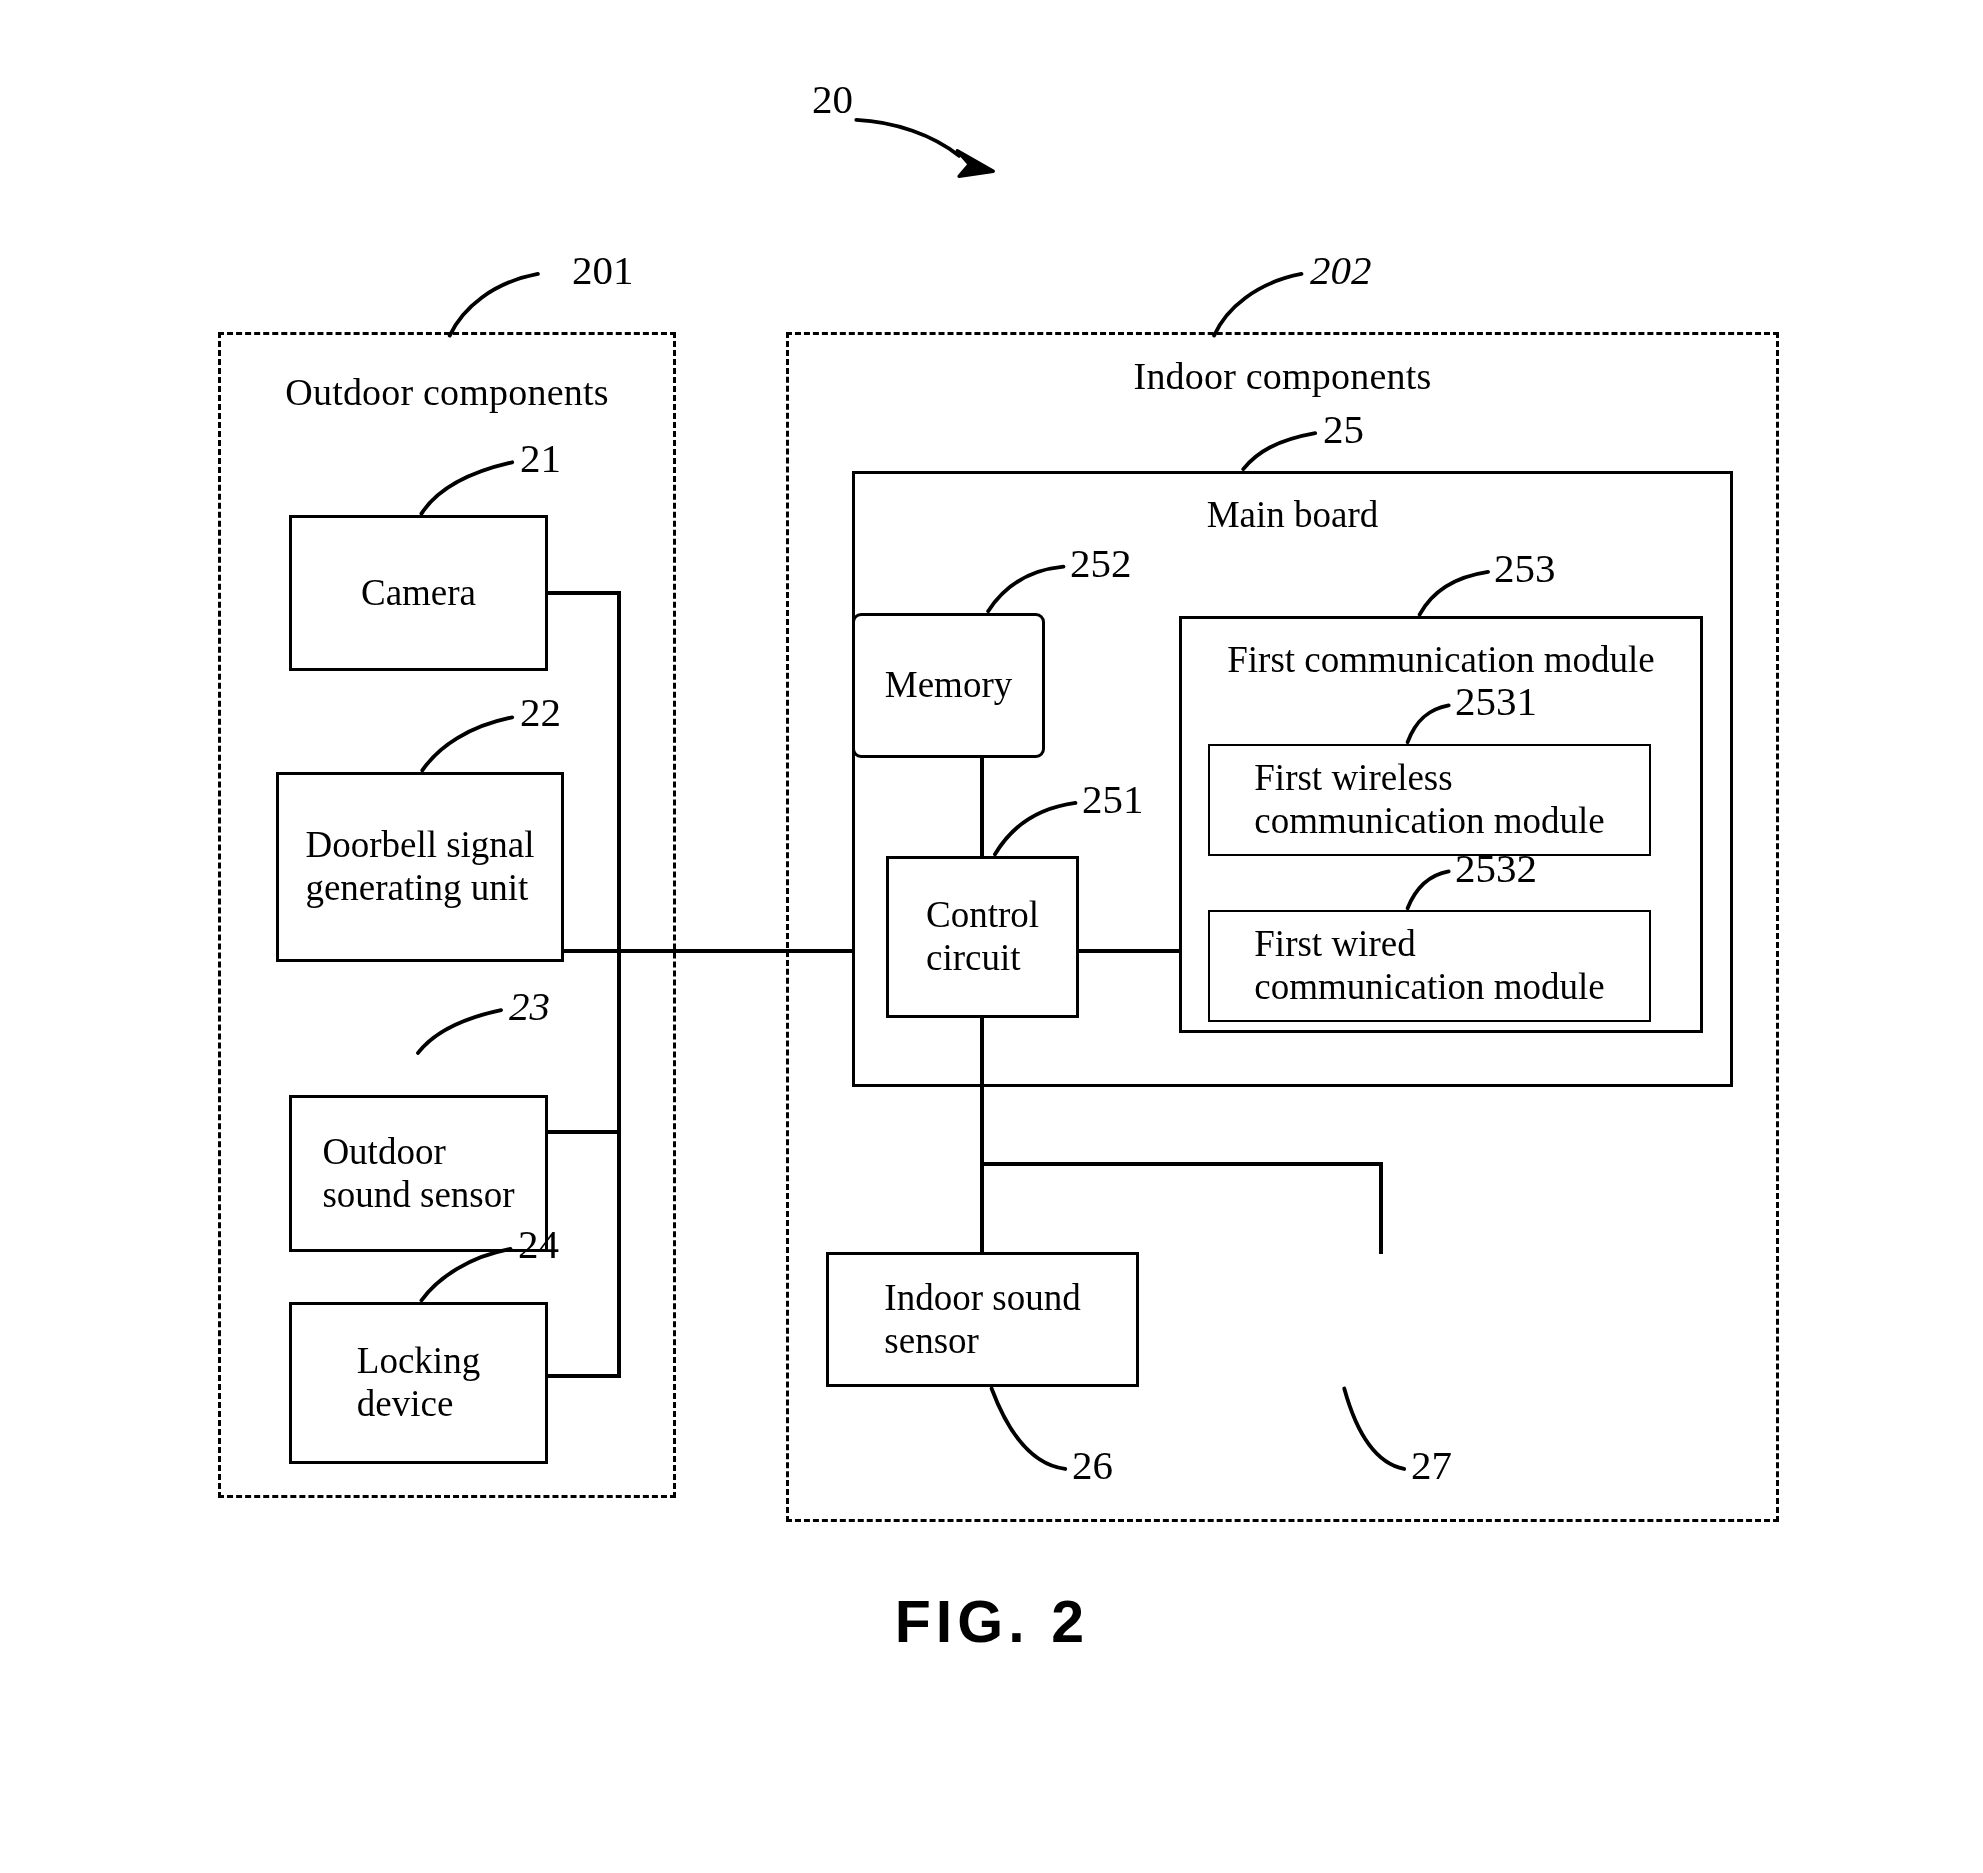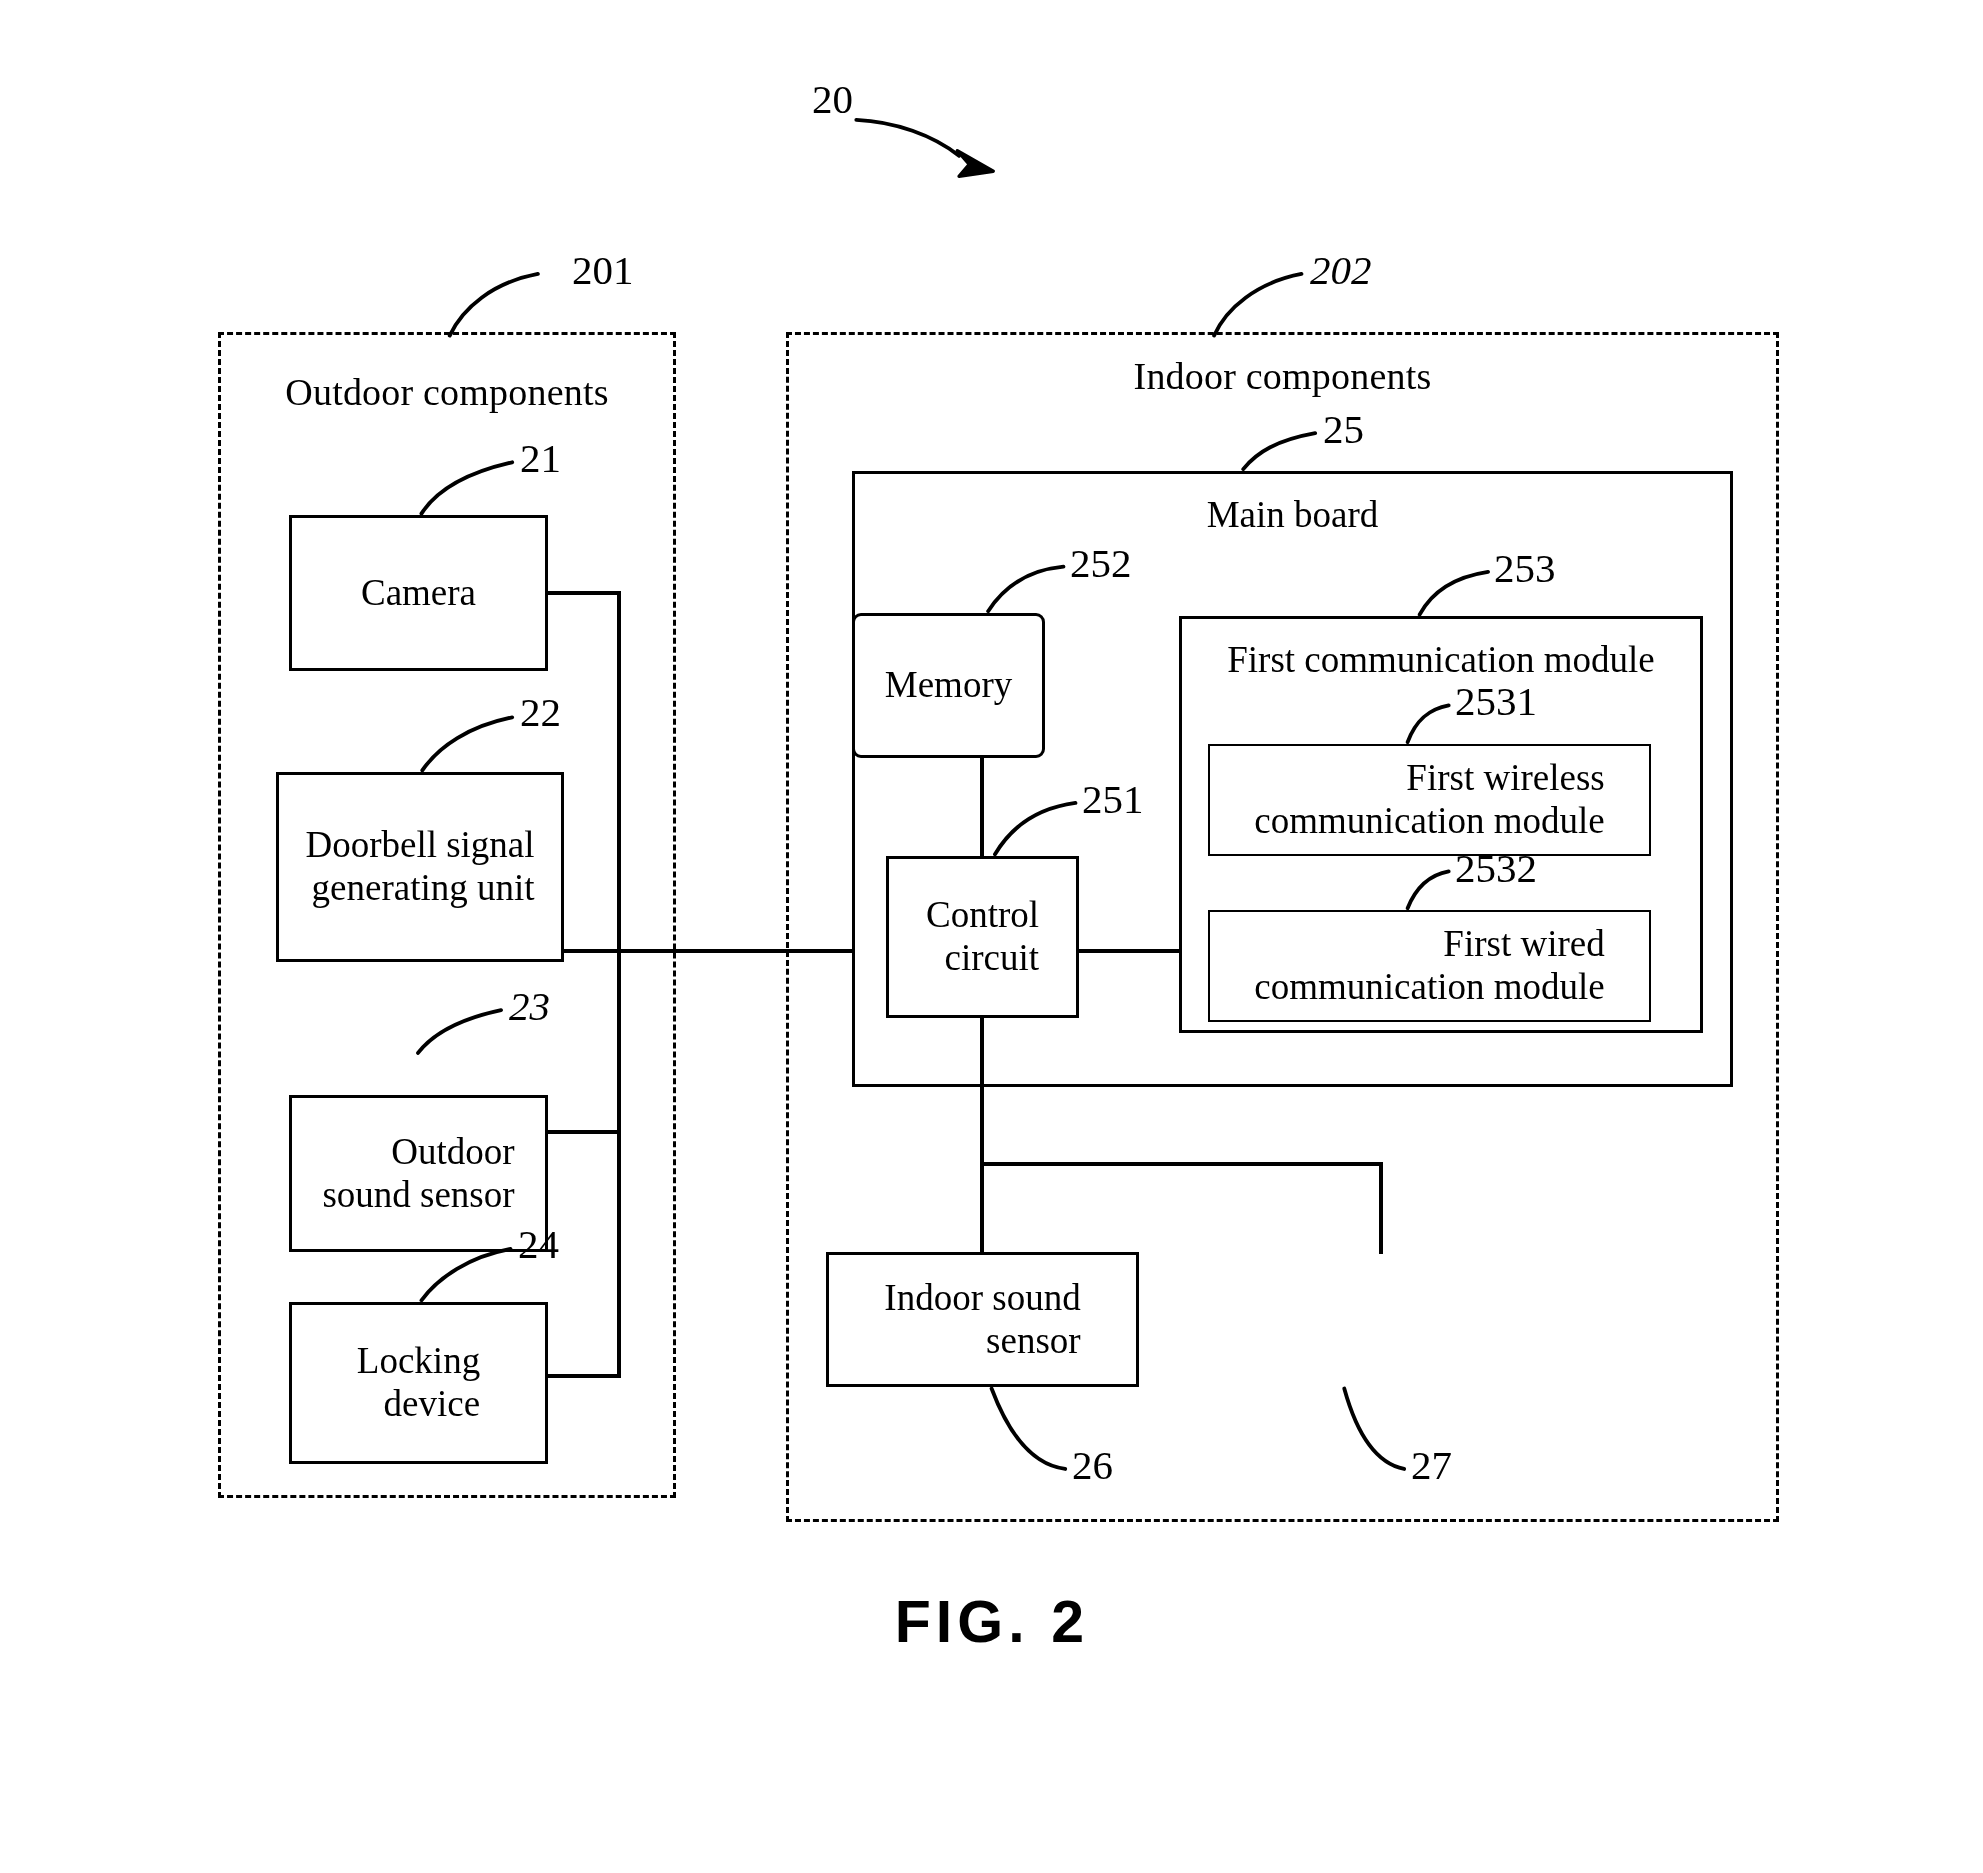--- a/index.html
+++ b/index.html
@@ -39,21 +39,21 @@
     white-space: nowrap;
   }
 
   
   .box {
     border: 3.4px solid #000000;
     background: #ffffff;
     display: flex;
     align-items: center;
     justify-content: center;
-    text-align: right;
+    text-align: left;
     font-size: 37px;
     line-height: 1.15;
     padding: 3.4px 6.8px;
   }
   .box.thin { border-width: 2.6px; }
   .box-label { display: block; white-space: pre-line; }
 
   
   .box-top-label {
     border: 3.4px solid #000000;

